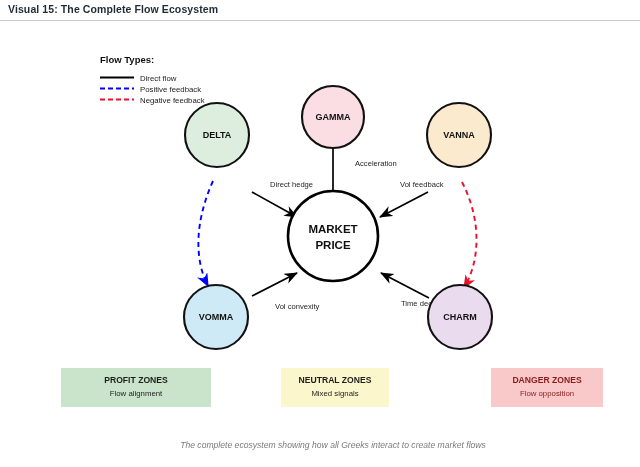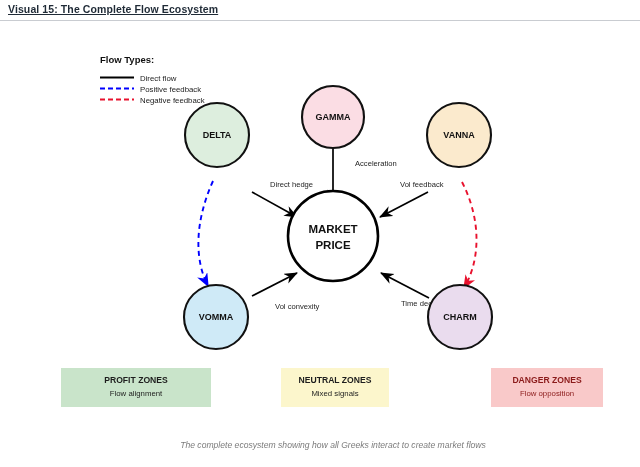--- a/index.html
+++ b/index.html
@@ -8,21 +8,21 @@
     font-family:"Liberation Sans", sans-serif;
     overflow:hidden;position:relative;
   }
   #header{
     position:absolute;left:0;top:0;width:640px;height:21px;
     border-bottom:1px solid #c9ccd1;box-sizing:border-box;
   }
   #header-title{
     position:absolute;left:8px;top:3px;
     font-size:10.5px;font-weight:bold;color:#1f2a36;
-    letter-spacing:.1px;white-space:nowrap;text-decoration:underline;
+    letter-spacing:.1px;white-space:nowrap;
   }
   #canvas{position:absolute;left:12px;top:21px;width:640px;height:446px;}
   svg#diagram{position:absolute;left:0;top:0;width:640px;height:446px;display:block;}
 
   .legend-title{font-size:9.5px;font-weight:bold;fill:#111;}
   .legend-label{font-size:7.8px;fill:#1b1b1b;}
   .node-label{font-size:9px;font-weight:bold;fill:#111;text-anchor:middle;}
   .center-label{font-size:11.5px;font-weight:bold;fill:#111;text-anchor:middle;}
   .edge-label{font-size:7.6px;fill:#242424;}
   .zone-title{font-size:8.6px;font-weight:bold;text-anchor:middle;}

